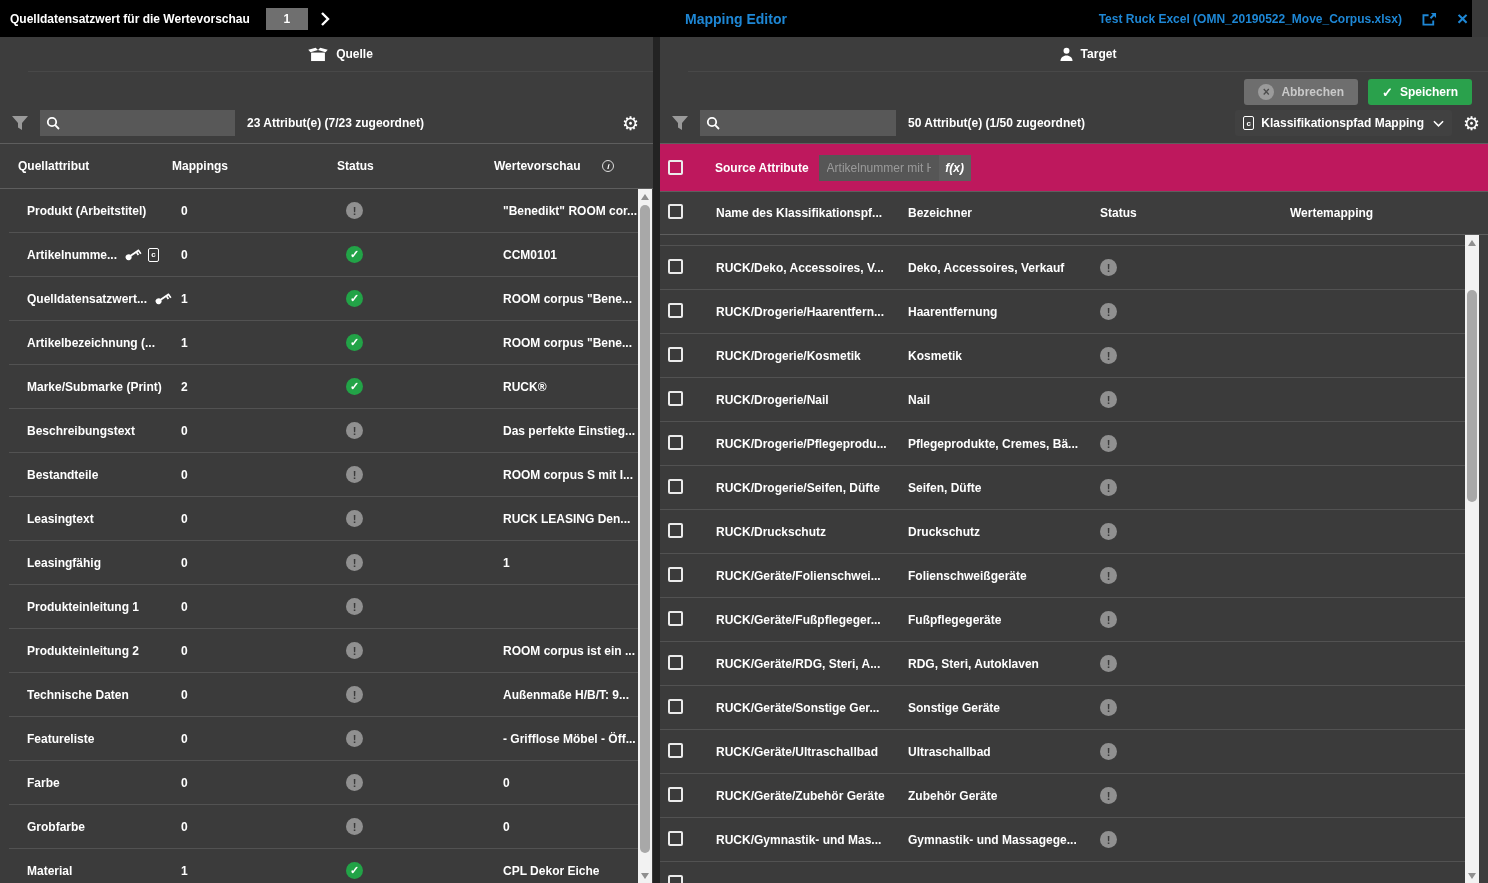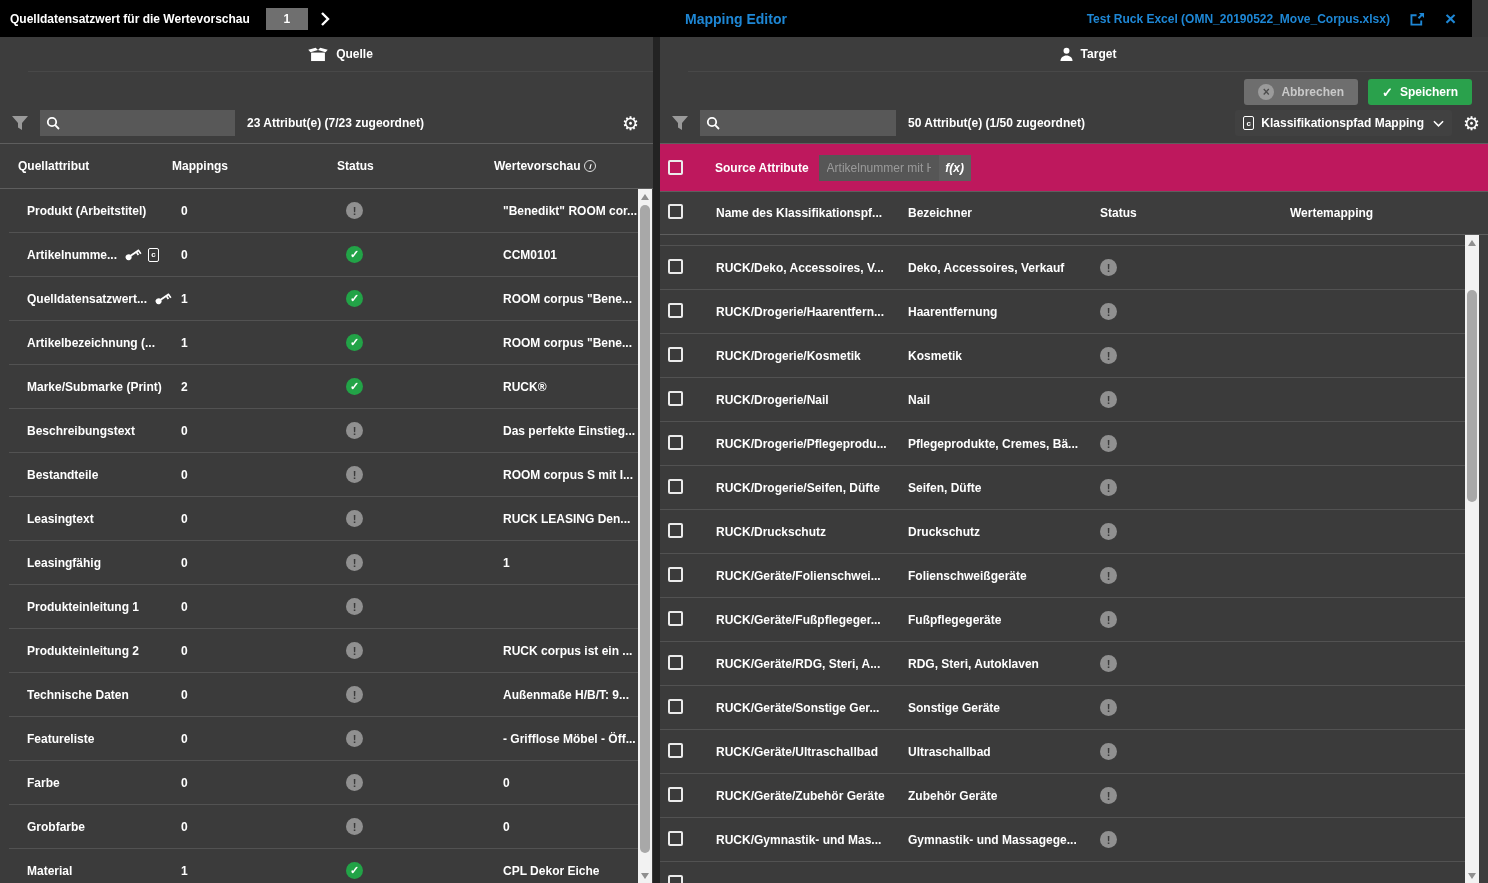--- a/index.html
+++ b/index.html
@@ -5,21 +5,21 @@
 *{margin:0;padding:0;box-sizing:border-box;font-family:"Liberation Sans",sans-serif;}
 html,body{width:1488px;height:883px;overflow:hidden;background:#3a3a3a;color:#fff;}
 body{position:relative;font-size:12px;font-weight:bold;}
 
 
 .topbar{position:absolute;top:0;left:0;width:1472px;height:37px;background:#000;display:flex;align-items:center;z-index:5;}
 .tb-label{margin-left:10px;font-size:12px;}
 .tb-input{margin-left:16px;width:42px;height:22px;background:#6f6f6f;border:none;color:#fff;font-weight:bold;text-align:center;font-size:12px;}
 .tb-chev{margin-left:12px;display:inline-flex;align-items:center;cursor:pointer;}
 .tb-title{position:absolute;left:0;right:0;text-align:center;font-size:14px;color:#1e87d5;pointer-events:none;}
-.tb-right{position:absolute;right:16px;display:flex;align-items:center;gap:20px;}
+.tb-right{position:absolute;right:4px;display:flex;align-items:center;gap:20px;}
 .tb-file{color:#1e87d5;font-size:12px;cursor:pointer;}
 .tb-close{color:#1e87d5;font-size:19px;line-height:14px;cursor:pointer;}
 
 
 .panel{position:absolute;top:37px;bottom:0;background:#3d3d3d;overflow:hidden;}
 #panel-source{left:0;width:653px;}
 #panel-divider{position:absolute;top:37px;bottom:0;left:653px;width:7px;background:#232323;z-index:4;}
 #panel-target{left:660px;right:0;}
 .panel-title{height:35px;display:flex;align-items:center;justify-content:center;gap:8px;border-bottom:1px solid #484848;font-size:12px;background:#3d3d3d;margin-left:28px;}
 .toolbar{height:72px;position:relative;border-bottom:1px solid #5e5e5e;background:#3d3d3d;}
@@ -48,21 +48,21 @@
 .sa-label{margin-left:32px;font-size:12px;}
 .sa-input{margin-left:10px;width:120px;height:26px;background:#565656;border:none;color:#fff;font-size:12px;padding:0 8px;}
 .sa-input::placeholder{color:#9a9a9a;font-weight:normal;}
 .search-input::placeholder{color:#9a9a9a;}
 .fx-btn{height:26px;width:32px;background:#5e5e5e;border:none;color:#fff;font-size:12px;font-weight:bold;font-style:italic;cursor:pointer;}
 
 
 .col-head{display:grid;align-items:center;border-bottom:1px solid #5e5e5e;background:#3d3d3d;font-size:12px;}
 .src-head{height:45px;grid-template-columns:154px 165px 157px 1fr;padding-left:18px;}
 .tgt-head{height:43px;grid-template-columns:48px 192px 192px 190px 1fr;padding-left:8px;}
-.wv{display:flex;align-items:center;}
+.wv{display:flex;align-items:center;gap:18px;}
 .info{width:12px;height:12px;border:1px solid #ddd;border-radius:50%;font-size:8px;font-style:italic;display:inline-flex;align-items:center;justify-content:center;margin-left:4px;}
 
 
 .rows{position:absolute;left:0;bottom:0;overflow:hidden;background:#3b3b3b;}
 #src-rows{top:152px;right:15px;}
 #tgt-rows{top:198px;right:23px;}
 .sliver{height:11px;border-bottom:1px solid #525252;}
 .t-row{height:44px;display:grid;align-items:center;border-bottom:1px solid #525252;font-size:12px;background:#3b3b3b;}
 .src-row{grid-template-columns:154px 165px 157px 1fr;padding-left:18px;margin-left:9px;}
 .tgt-row{grid-template-columns:48px 192px 192px 190px 1fr;padding-left:8px;}
@@ -255,21 +255,21 @@
         <div class="cell">0</div>
         <div class="cell"><span class="st warn">!</span></div>
         <div class="cell"></div>
       </div>
       <div class="t-row src-row">
         <div class="cell c-name">
           <span class="nm">Produkteinleitung 2</span>
         </div>
         <div class="cell">0</div>
         <div class="cell"><span class="st warn">!</span></div>
-        <div class="cell">RUCK corpus ist ein ...</div>
+        <div class="cell">ROOM corpus ist ein ...</div>
       </div>
       <div class="t-row src-row">
         <div class="cell c-name">
           <span class="nm">Technische Daten</span>
         </div>
         <div class="cell">0</div>
         <div class="cell"><span class="st warn">!</span></div>
         <div class="cell">Außenmaße H/B/T: 9...</div>
       </div>
       <div class="t-row src-row">

